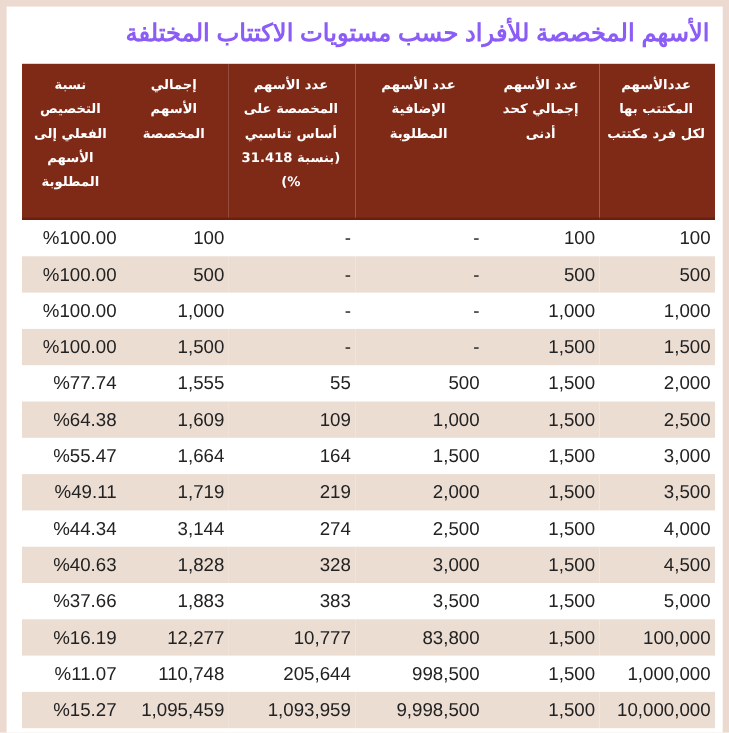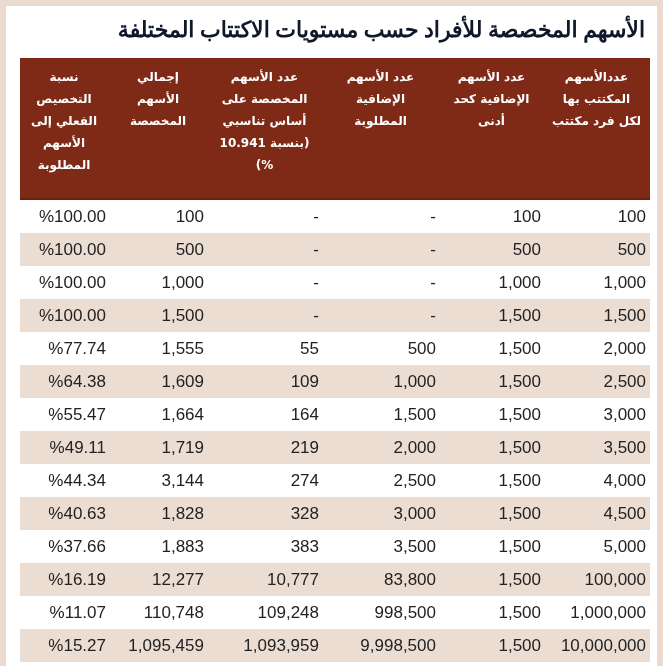--- a/index.html
+++ b/index.html
@@ -12,24 +12,24 @@
     .panel {
       position: absolute;
       left: 6px; top: 6px;
       width: 651px; height: 660px;
       background: #ffffff;
     }
     .title {
       position: absolute;
       right: 12px; top: 6px;
       direction: rtl;
-      font-family: Liberation Serif, serif;
+      font-family: Liberation Sans, sans-serif;
       font-weight: bold;
       font-size: 22px;
-      color: #0f172a;
+      color: #8b5cf6;
       line-height: 36px;
       white-space: nowrap;
     }
     table {
       position: absolute;
       left: 14px; top: 52px;
       width: 630px;
       border-collapse: collapse;
       direction: rtl;
       table-layout: fixed;
@@ -76,23 +76,23 @@
       <col class="c0">
         <col class="c1">
         <col class="c2">
         <col class="c3">
         <col class="c4">
         <col class="c5">
     </colgroup>
     <thead>
       <tr>
         <th>عددالأسهم المكتتب بها لكل فرد مكتتب</th>
-        <th>عدد الأسهم الإضافية كحد أدنى</th>
+        <th>عدد الأسهم إجمالي كحد أدنى</th>
         <th>عدد الأسهم الإضافية المطلوبة</th>
-        <th>عدد الأسهم المخصصة على أساس تناسبي (بنسبة 10.941 %)</th>
+        <th>عدد الأسهم المخصصة على أساس تناسبي (بنسبة 31.418 %)</th>
         <th>إجمالي الأسهم المخصصة</th>
         <th>نسبة التخصيص الفعلي إلى الأسهم المطلوبة</th>
       </tr>
     </thead>
     <tbody id="tbody">
         <tr>
           <td class="num">100</td>
           <td class="num">100</td>
           <td class="num">-</td>
           <td class="num">-</td>
@@ -184,21 +184,21 @@
           <td class="num">1,500</td>
           <td class="num">83,800</td>
           <td class="num">10,777</td>
           <td class="num">12,277</td>
           <td class="num">%16.19</td>
         </tr>
         <tr>
           <td class="num">1,000,000</td>
           <td class="num">1,500</td>
           <td class="num">998,500</td>
-          <td class="num">109,248</td>
+          <td class="num">205,644</td>
           <td class="num">110,748</td>
           <td class="num">%11.07</td>
         </tr>
         <tr>
           <td class="num">10,000,000</td>
           <td class="num">1,500</td>
           <td class="num">9,998,500</td>
           <td class="num">1,093,959</td>
           <td class="num">1,095,459</td>
           <td class="num">%15.27</td>

